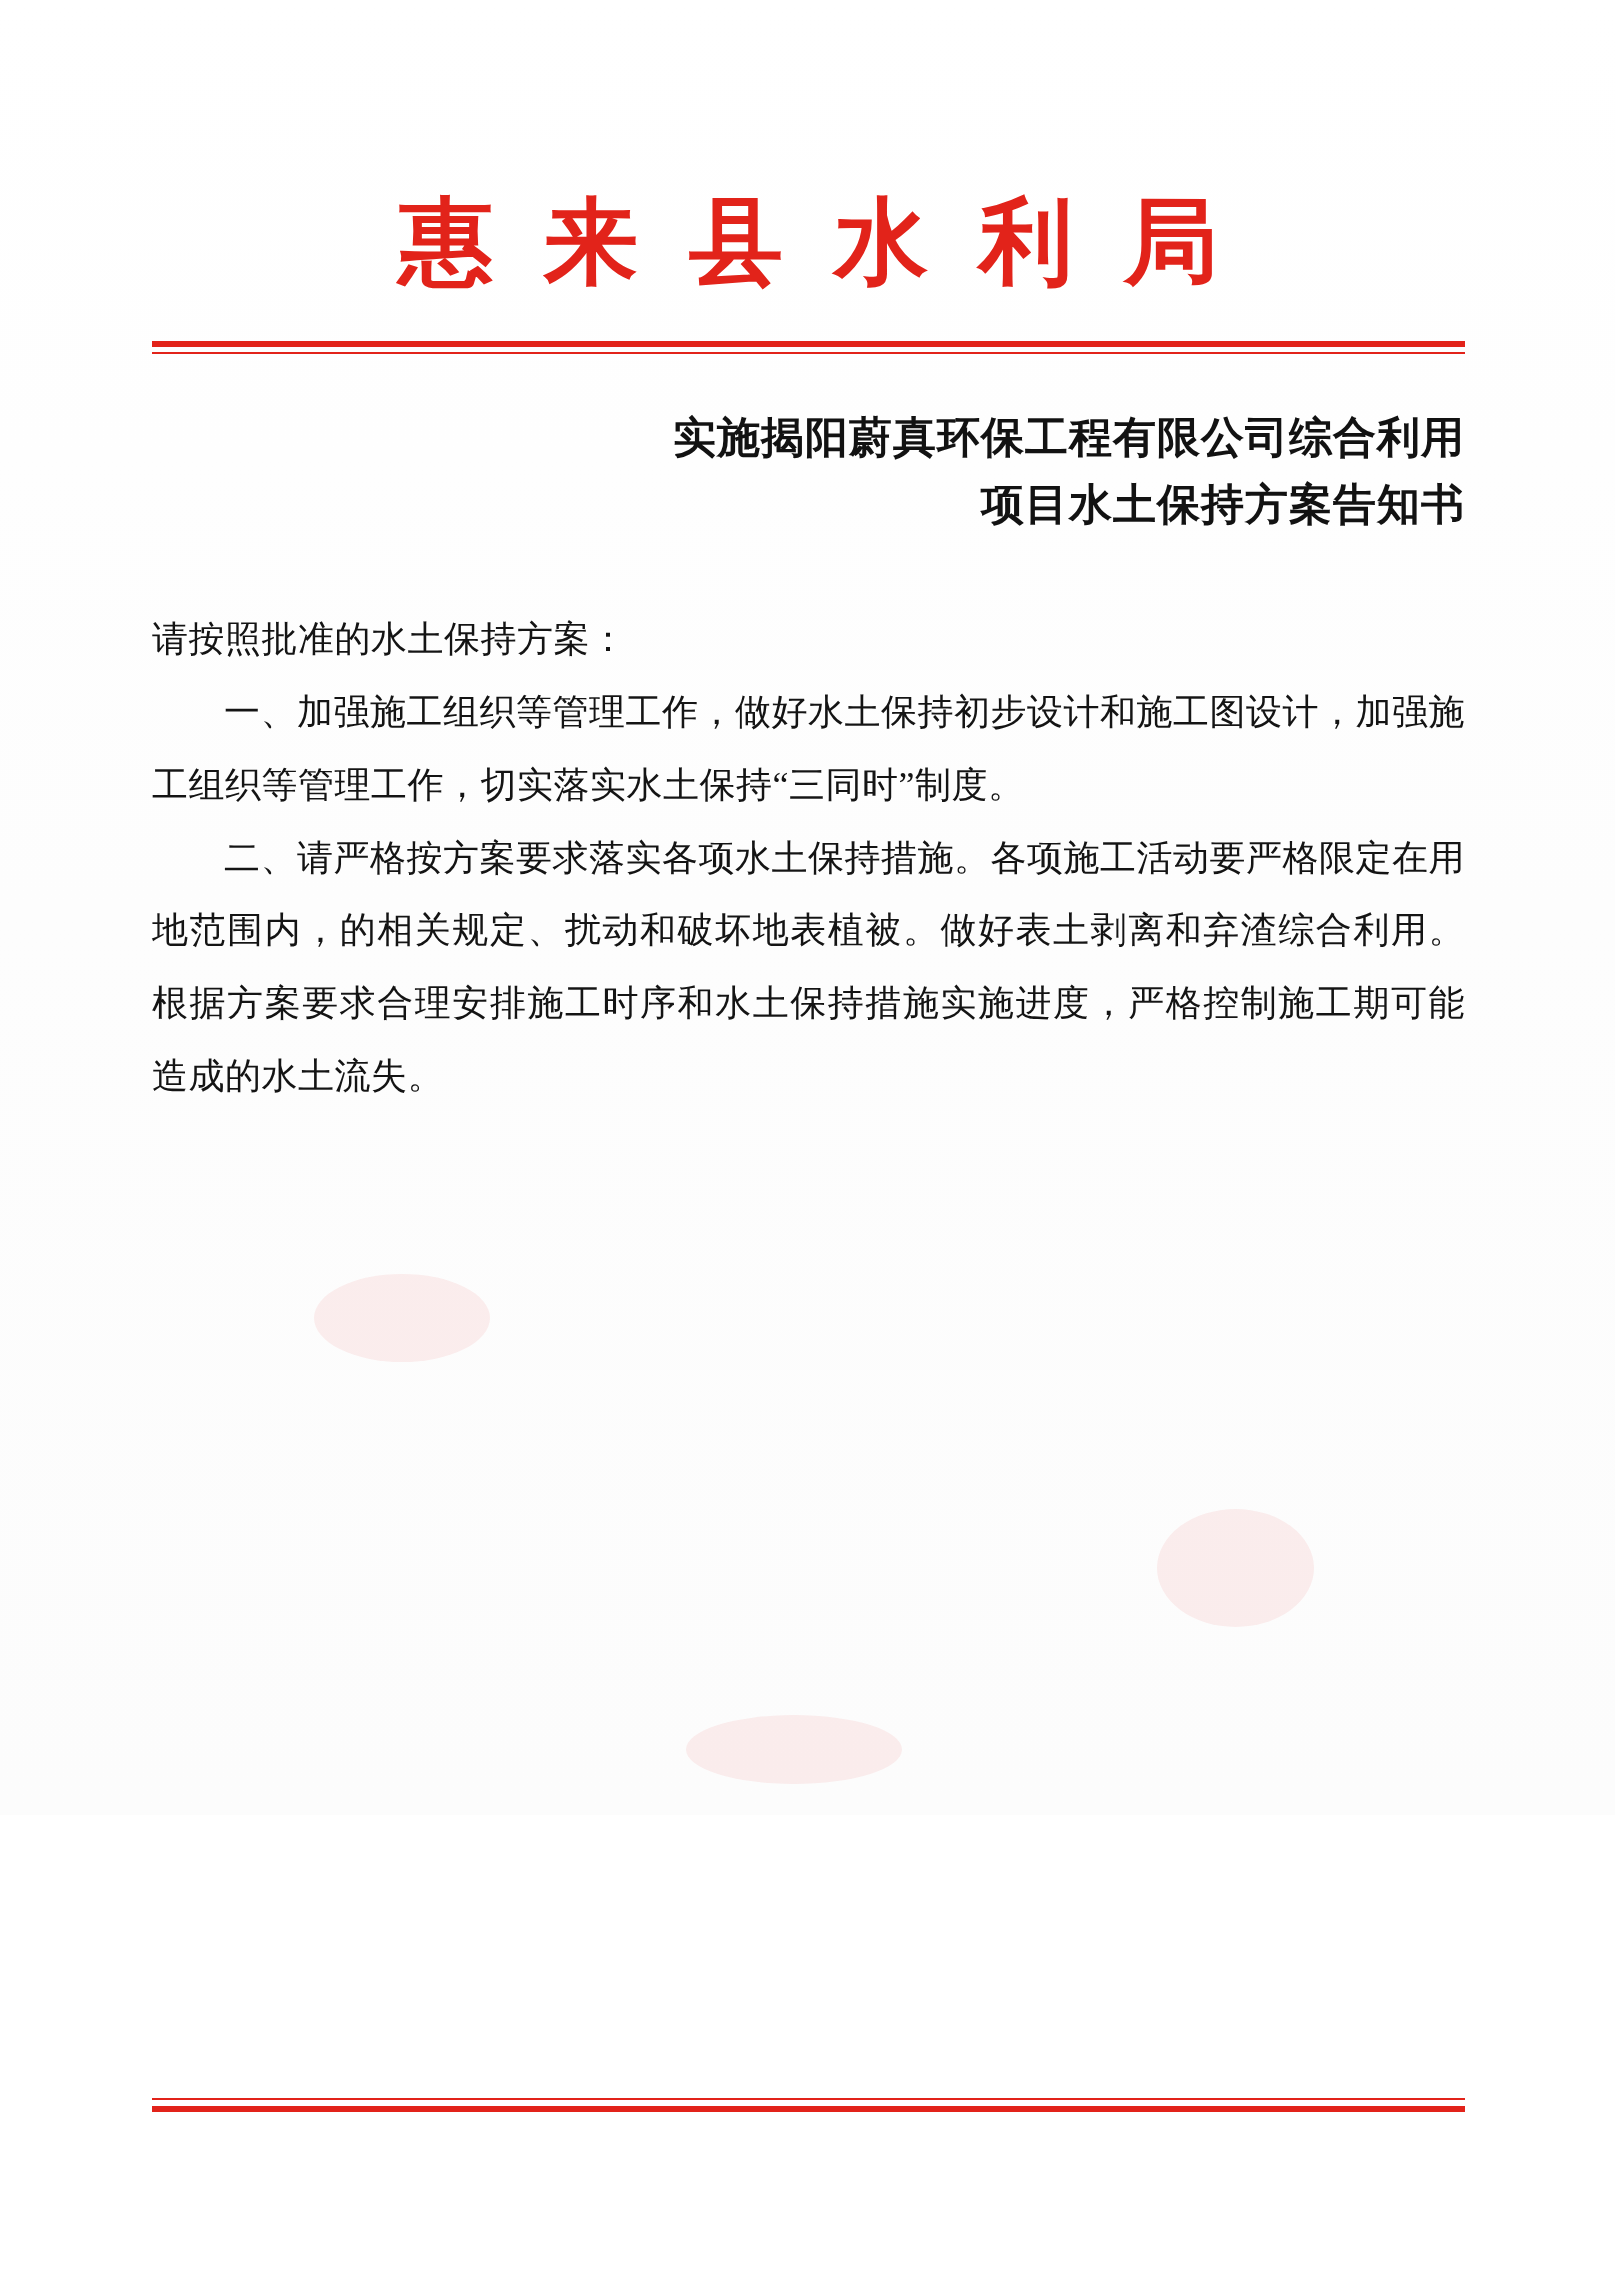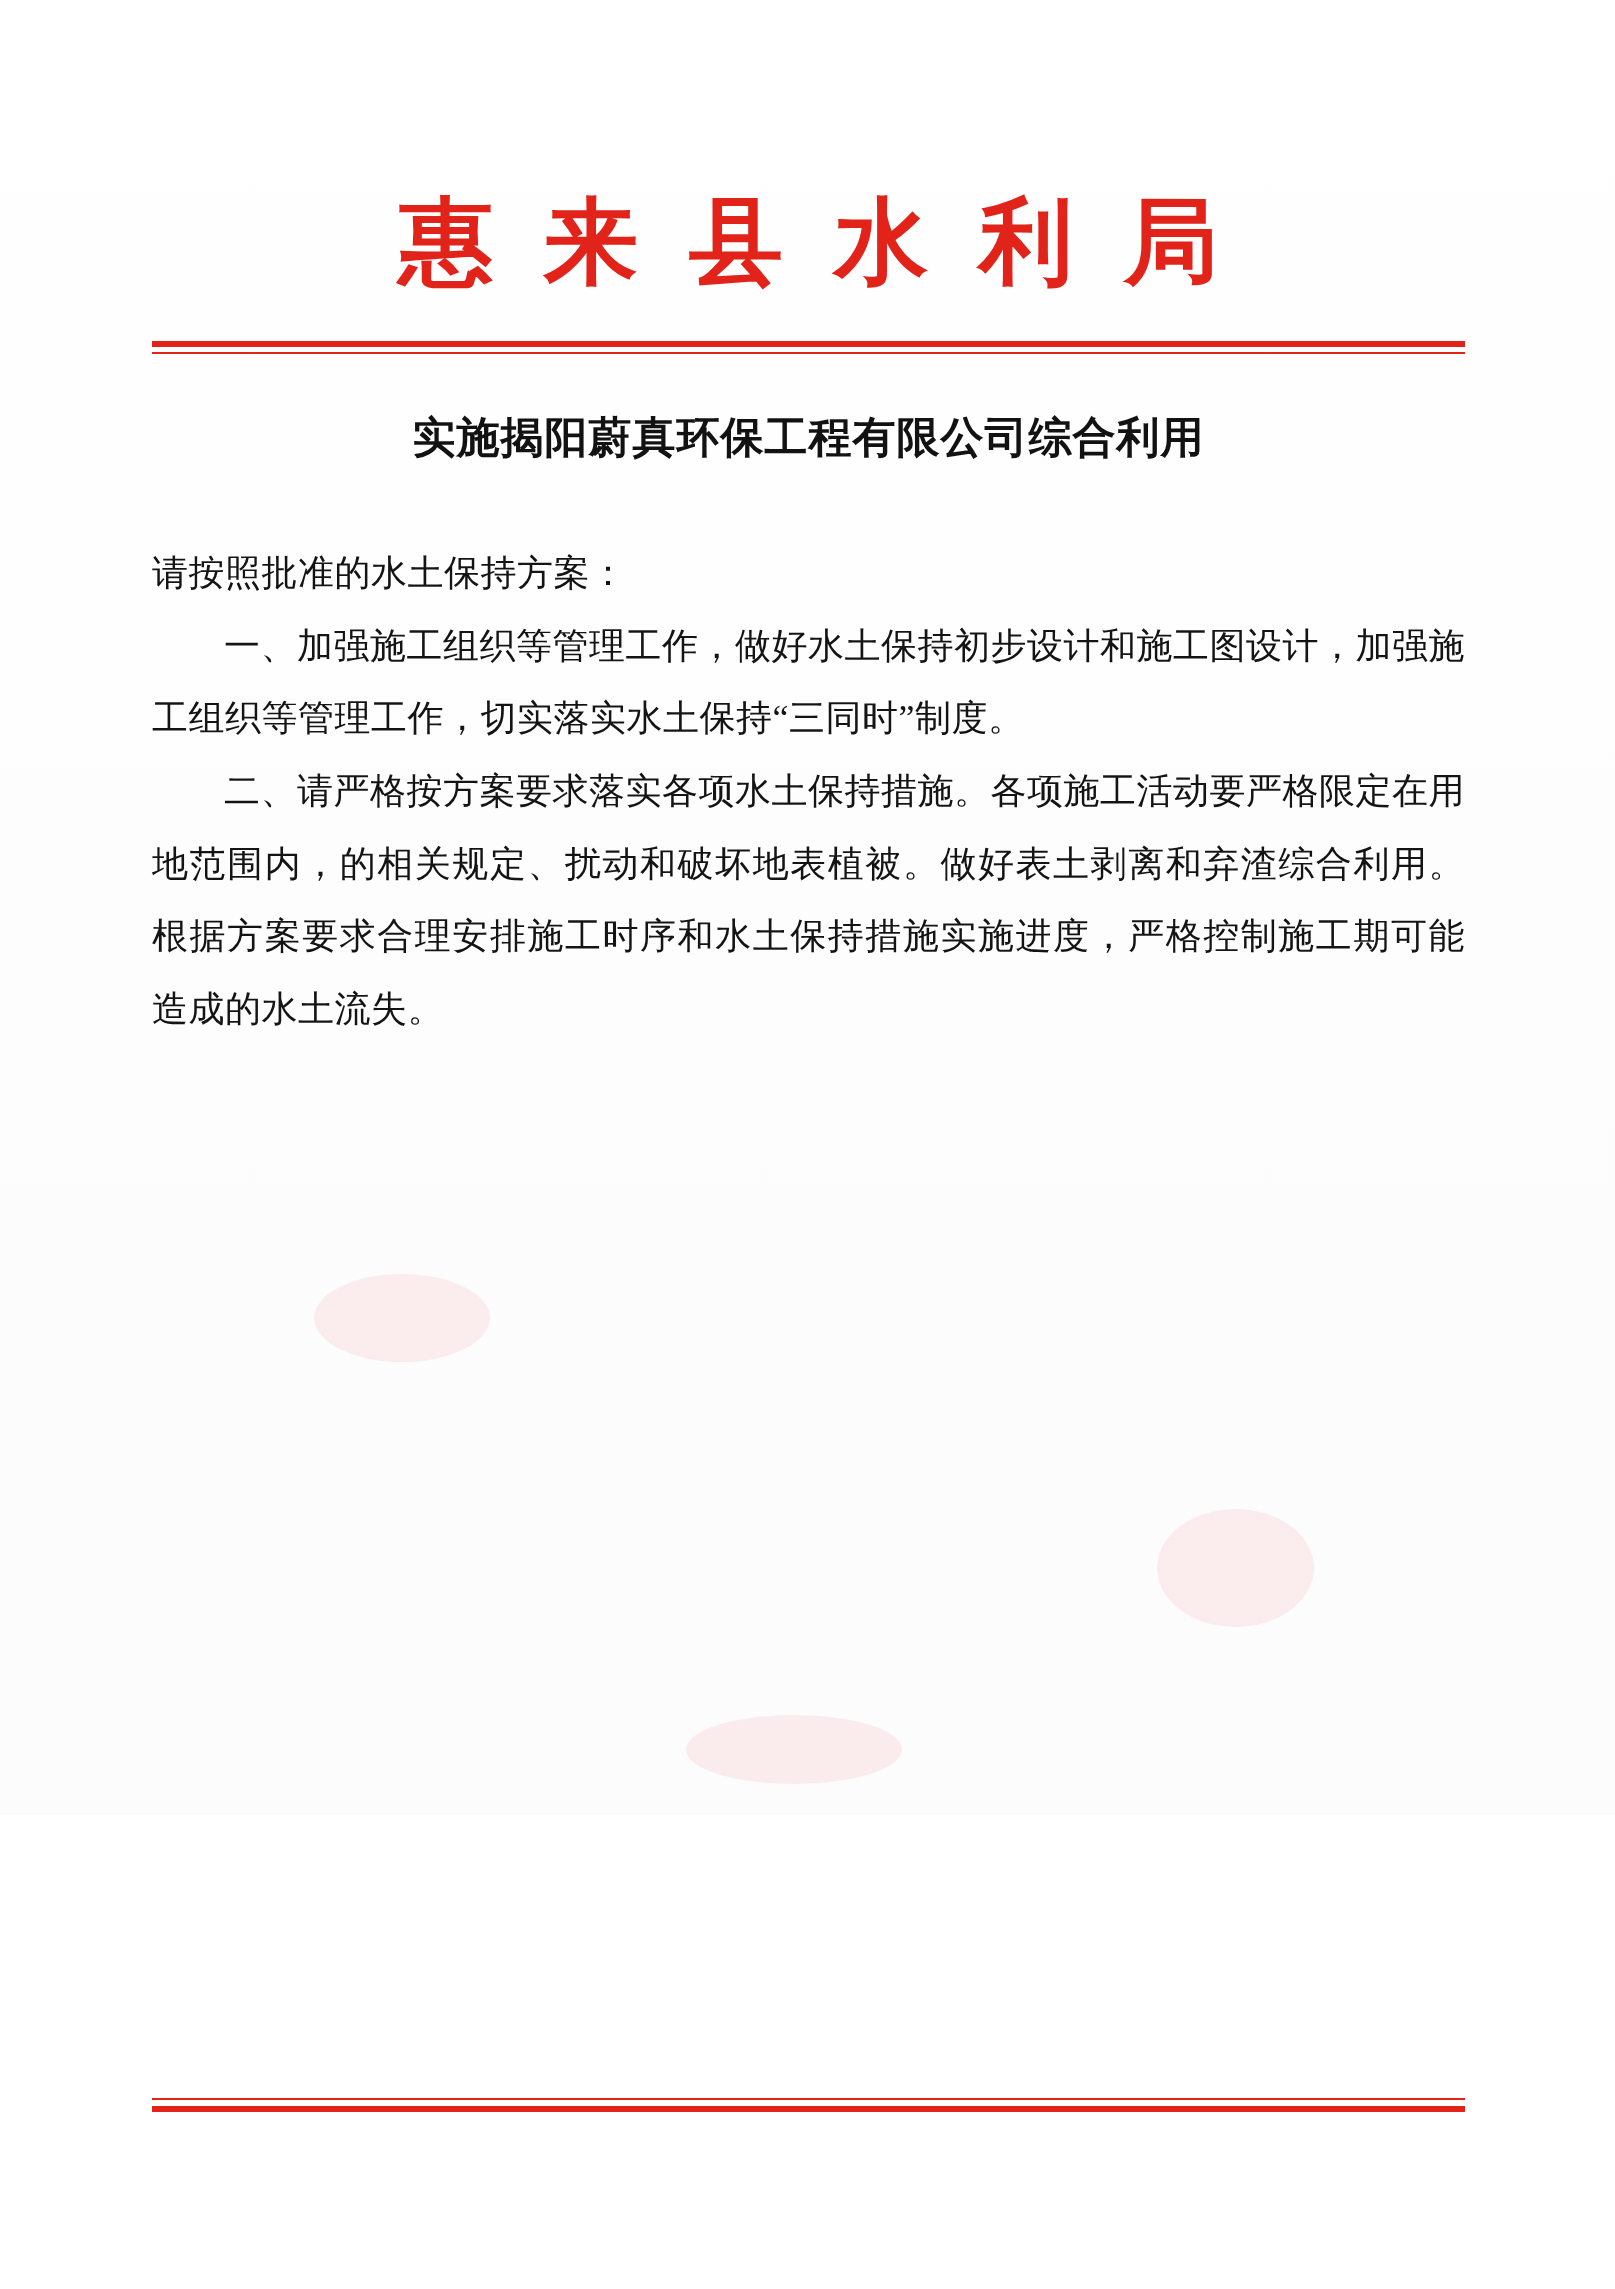--- a/index.html
+++ b/index.html
@@ -67,20 +67,21 @@
     margin-top: 51px;
     text-align: center;
     font-size: 43px;
     font-weight: 700;
     line-height: 1.55;
     color: #121212;
     letter-spacing: 1px;
   }
   .doc-title div {
     white-space: nowrap;
+    text-align: right;
   }
   .body-text {
     margin-top: 65px;
     font-size: 36px;
     line-height: 2.02;
     color: #141414;
     letter-spacing: 0.5px;
     text-align: justify;
   }
   .body-text p {
@@ -128,20 +129,21 @@
 
     <div class="letterhead">惠来县水利局</div>
 
     <div class="rule-wrap">
       <div class="rule-thick"></div>
       <div class="rule-thin"></div>
     </div>
 
     <div class="doc-title">
       <div>实施揭阳蔚真环保工程有限公司综合利用</div>
+      <div>项目水土保持方案告知书</div>
     </div>
 
     <div class="body-text">
       <p>请按照批准的水土保持方案：</p>
       <p class="p-indent">一、加强施工组织等管理工作，做好水土保持初步设计和施工图设计，加强施工组织等管理工作，切实落实水土保持“三同时”制度。</p>
       <p class="p-indent">二、请严格按方案要求落实各项水土保持措施。各项施工活动要严格限定在用地范围内，的相关规定、扰动和破坏地表植被。做好表土剥离和弃渣综合利用。根据方案要求合理安排施工时序和水土保持措施实施进度，严格控制施工期可能造成的水土流失。</p>
     </div>
   </div>
 
   <div class="bottom-rules">

